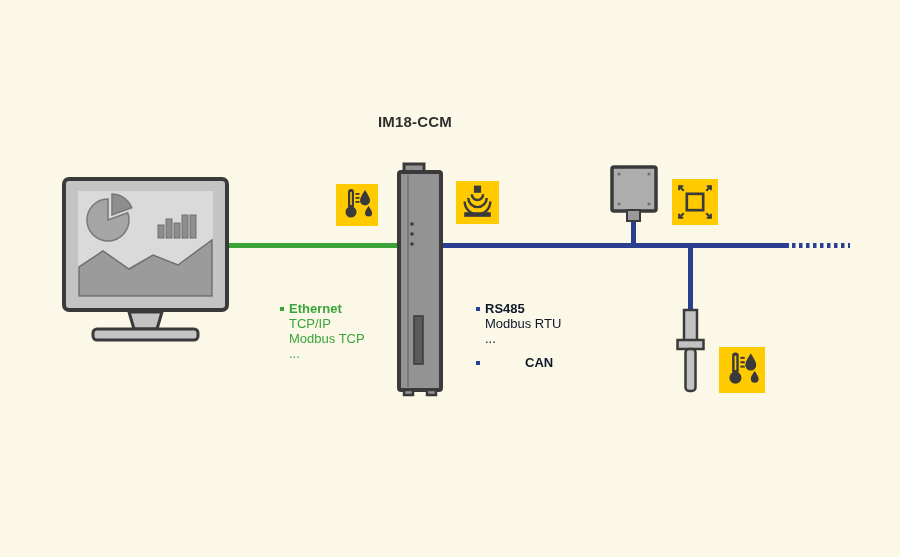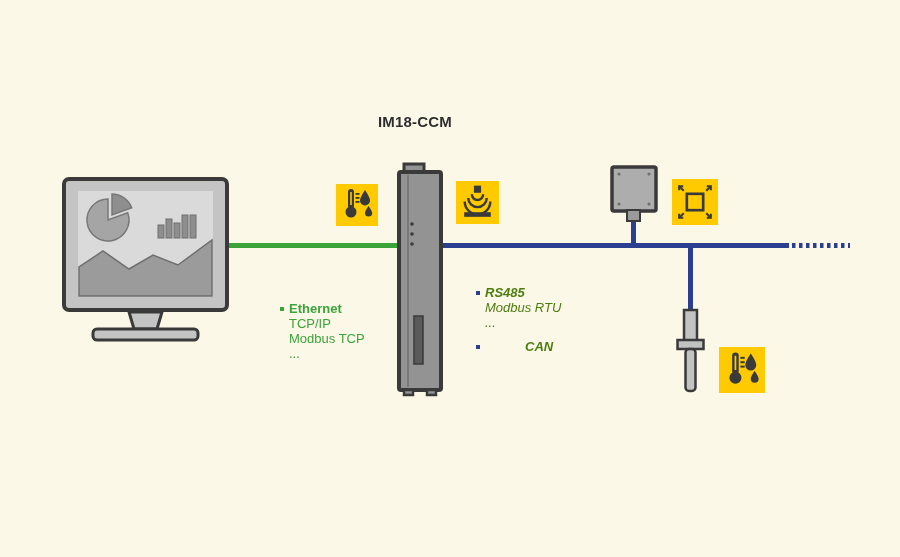--- a/index.html
+++ b/index.html
@@ -3,21 +3,21 @@
 <meta charset="utf-8">
 <style>
   html,body{margin:0;padding:0;}
   body{background:#FCF8E8;font-family:"Liberation Sans",sans-serif;}
   .canvas{position:relative;width:900px;height:557px;background:#FCF8E8;overflow:hidden;}
   .layer{position:absolute;left:0;top:0;}
   .title{position:absolute;left:352px;top:113px;width:126px;text-align:center;
          font-size:15px;font-weight:700;color:#2E2E2E;letter-spacing:.2px;}
   .net-label{position:absolute;font-size:13px;line-height:15px;}
   .net-label.green{left:280px;top:261px;color:#3BA439;}
-  .net-label.blue{left:476px;top:245px;color:#4d7c0f;font-style:italic;}
+  .net-label.blue{left:476px;top:261px;color:#0f172a;}
   .net-heading{font-weight:700;display:flex;align-items:center;margin-top:40px;}
   .bullet{display:inline-block;width:4px;height:4px;margin-right:5px;flex:0 0 auto;}
   .bullet.g{background:#3BA439;}
   .bullet.b{background:#2B3F90;}
   .net-line{padding-left:9px;font-weight:400;}
   .can-row{margin-top:9px;gap:40px;}
   .yicon{position:absolute;background:#FFCB00;}
   .yicon svg{display:block;width:100%;height:100%;}
   .i1{left:336px;top:184px;width:42px;height:42px;}
   .i2{left:456px;top:181px;width:43px;height:43px;}

